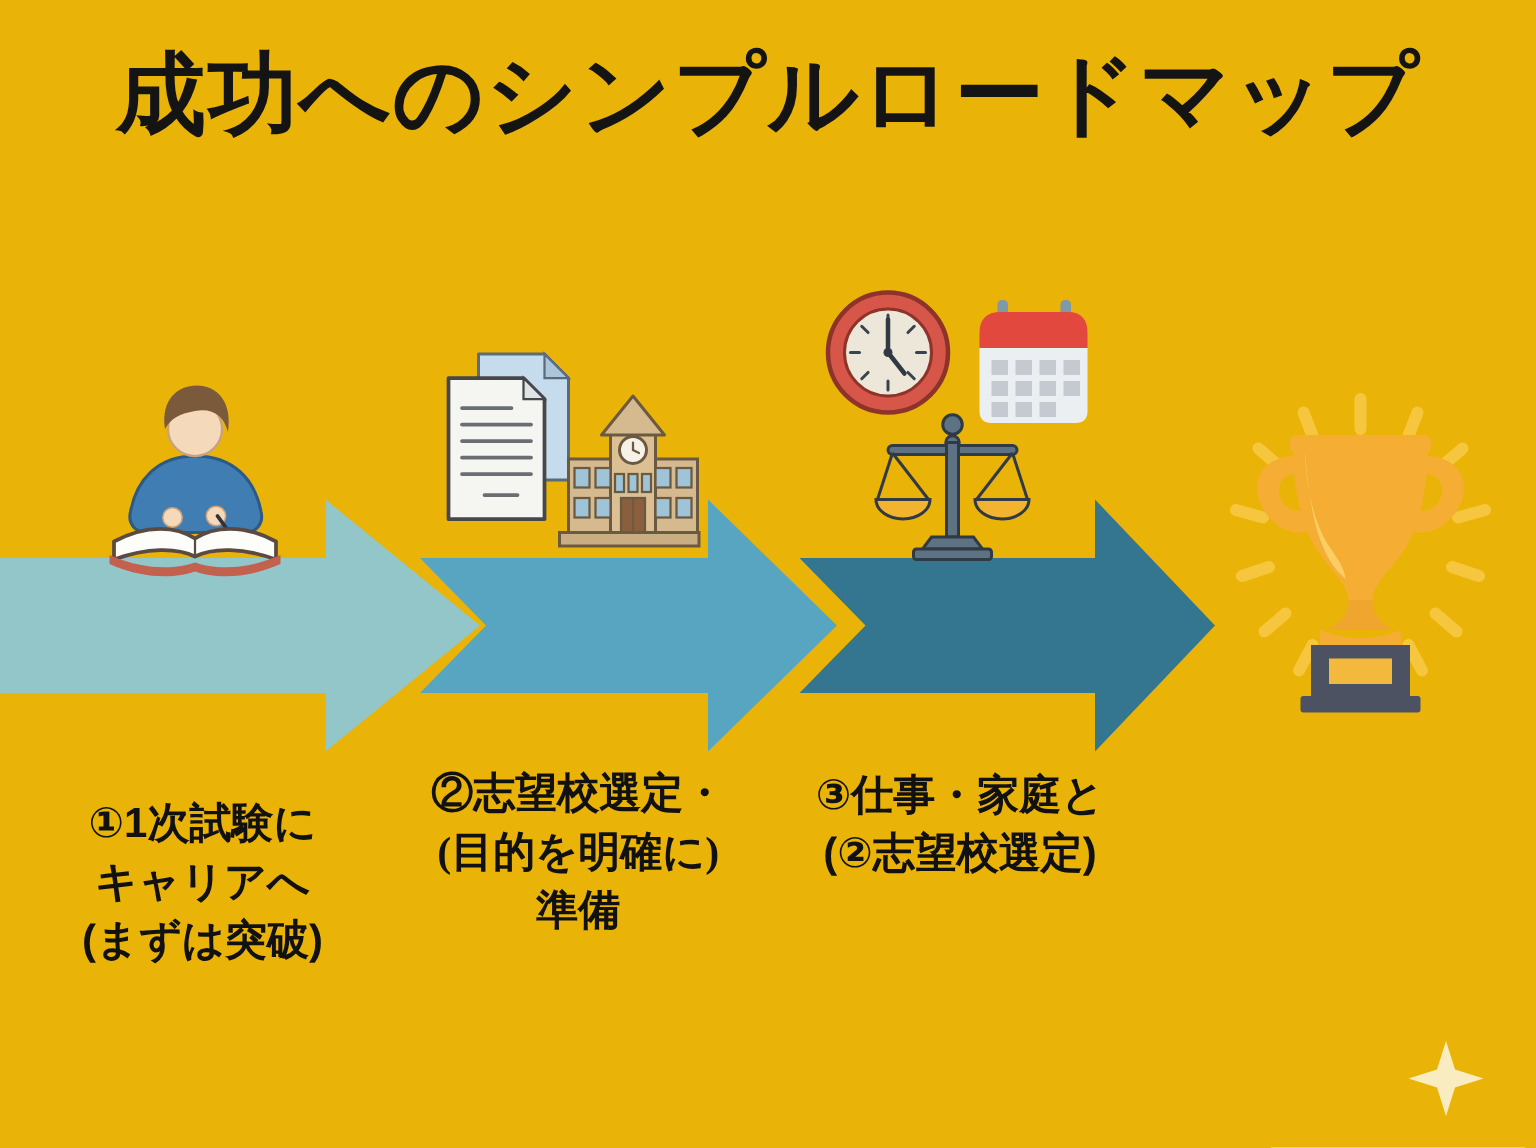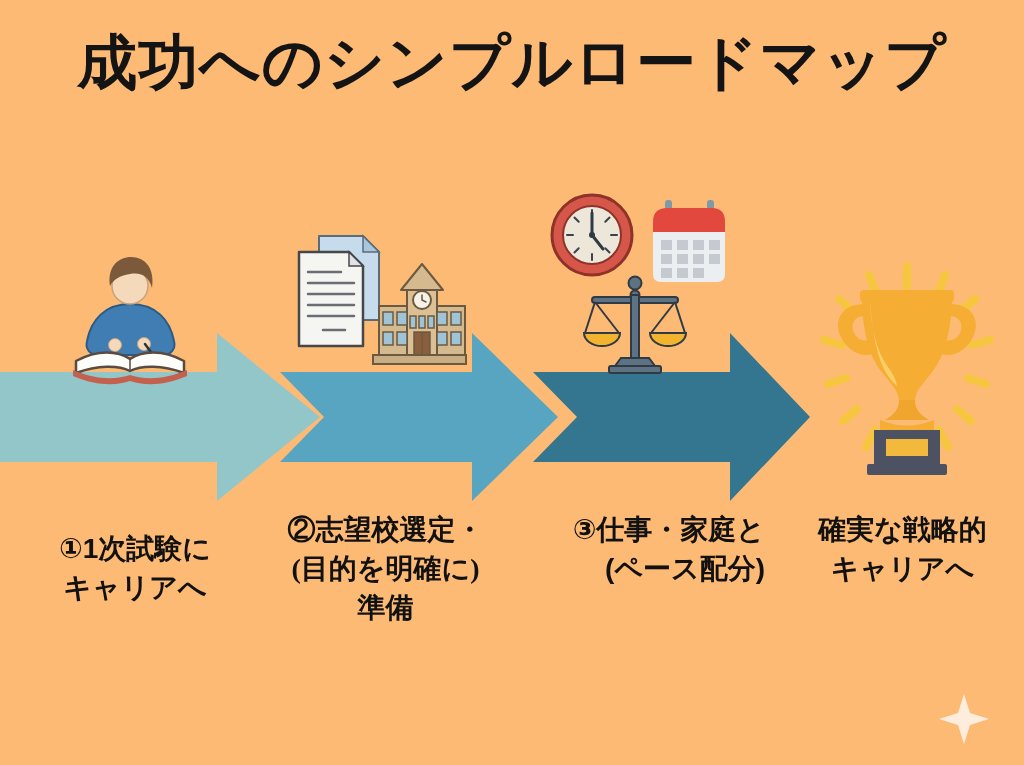--- a/index.html
+++ b/index.html
@@ -19,21 +19,21 @@
   .step-label{
     position:absolute;top:510px;text-align:center;
     font-size:28px;font-weight:bold;color:#111111;line-height:39px;
   }
   .step-label span{display:block;}
   .sparkle{position:absolute;left:938px;top:693px;width:52px;height:52px;opacity:.75;}
 </style>
 </head>
 <body>
 
-<div class="canvas" style="background-color: #fdba74; color: rgb(17, 17, 17);">
+<div class="canvas" style="background-color: #eab308; color: rgb(17, 17, 17);">
 
   <h1 class="title">成功へのシンプルロードマップ</h1>
 
   <svg class="arrow-layer" viewBox="0 0 1024 765" aria-hidden="true">
     <polygon points="0,372 217,372 217,333 320,417 217,501 217,462 0,462" fill="#93c6c9"></polygon>
     <polygon points="280,372 472,372 472,333 558,417 472,501 472,462 280,462 324,417" fill="#58a5c2"></polygon>
     <polygon points="533,372 730,372 730,333 810,417 730,501 730,462 533,462 577,417" fill="#34758f"></polygon>
   </svg>
 
   <div class="icon" style="left:68px;top:248px;width:125px;height:142px;">
@@ -166,32 +166,29 @@
       <path d="M68 172 Q95 183 122 172 L122 182 L68 182 Z" fill="#f5ae33"></path>
       <rect x="62" y="182" width="66" height="34" fill="#4d5263"></rect>
       <rect x="74" y="191" width="42" height="17" fill="#f3b93d"></rect>
       <rect x="55" y="216" width="80" height="11" rx="2" fill="#4d5263"></rect>
     </svg>
   </div>
 
   <div class="step-label" style="left:10px;width:250px;margin-top:19px;">
     <span>①1次試験に</span>
     <span>キャリアへ</span>
+    <span>(まずは突破)</span>
   </div>
   <div class="step-label" style="left:258px;width:255px;font-family:Liberation Serif, serif;">
     <span>②志望校選定・</span>
     <span>(目的を明確に)</span>
     <span>準備</span>
   </div>
-  <div class="step-label" style="left:515px;width:250px;text-align:right;">
+  <div class="step-label" style="left:515px;width:250px;">
     <span>③仕事・家庭と</span>
-    <span>(ペース配分)</span>
-  </div>
-  <div class="step-label" style="left:780px;width:245px;">
-    <span>確実な戦略的</span>
-    <span>キャリアへ</span>
+    <span>(②志望校選定)</span>
   </div>
 
   <svg class="sparkle" viewBox="0 0 52 52">
     <path d="M26 1 L32 20 L51 26 L32 32 L26 51 L20 32 L1 26 L20 20 Z" fill="#ffffff"></path>
   </svg>
 
 </div>
 
 </body></html>

